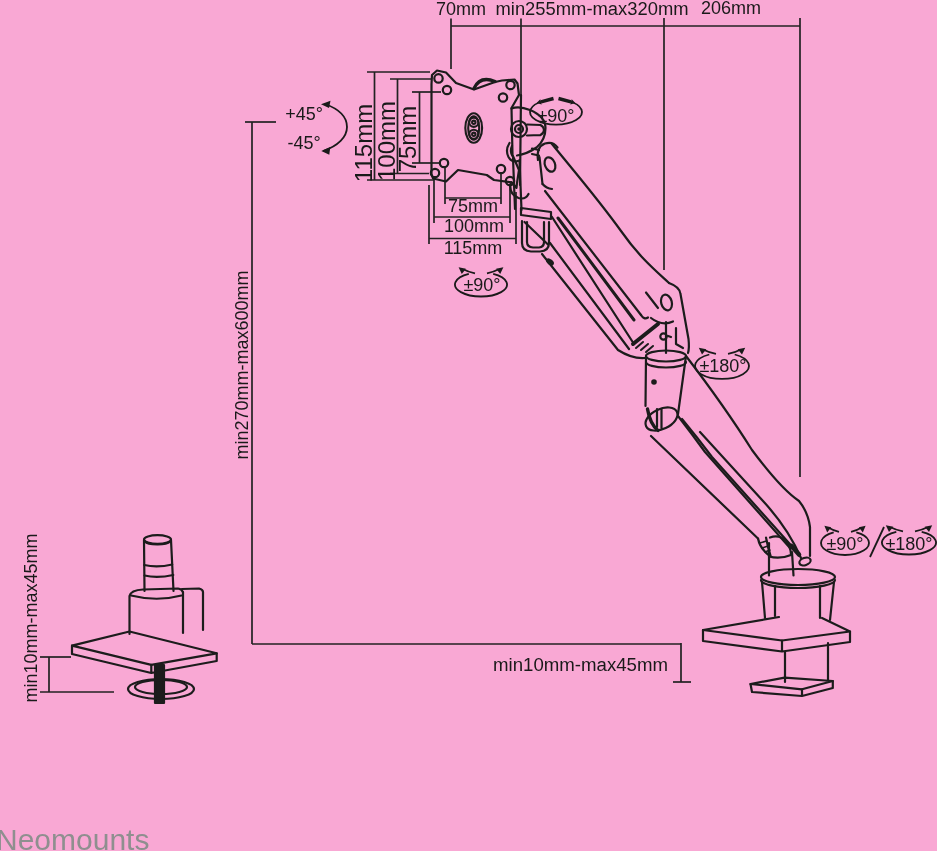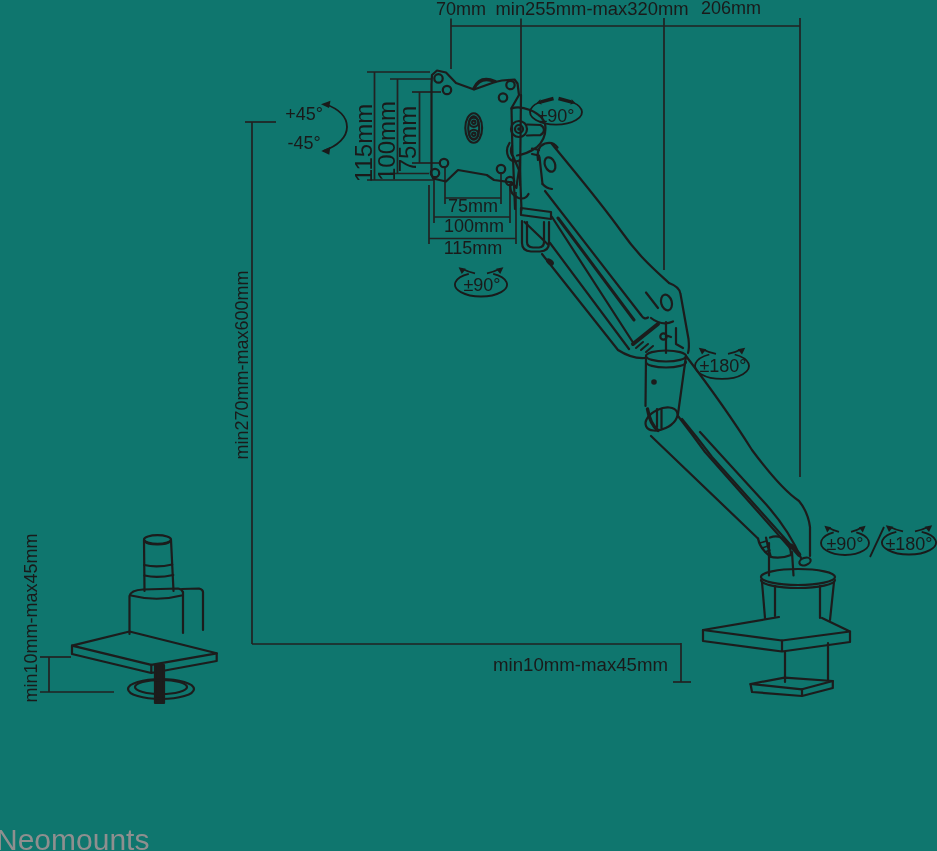--- a/index.html
+++ b/index.html
@@ -1,16 +1,16 @@
 <!DOCTYPE html>
 <html><head>
 <meta charset="utf-8">
 <style>
   html,body{margin:0;padding:0;background:#fff;}
-  .page{width:937px;height:851px;position:relative;overflow:hidden;background:#0f766e;}
+  .page{width:937px;height:851px;position:relative;overflow:hidden;background:#f9a8d4;}
   svg{display:block;}
   text{font-family:"Liberation Sans", sans-serif;fill:#1a1a1a;}
 </style>
 </head>
 <body>
 <div class="page">
 <svg width="937" height="851" viewBox="0 0 937 851">
 
 <g stroke="#222" stroke-width="1.7" fill="none">
 

